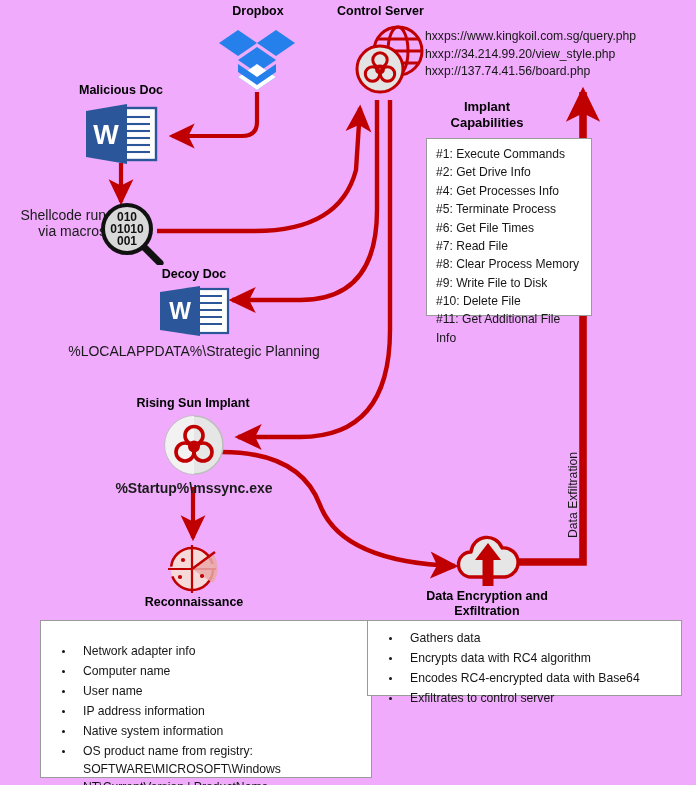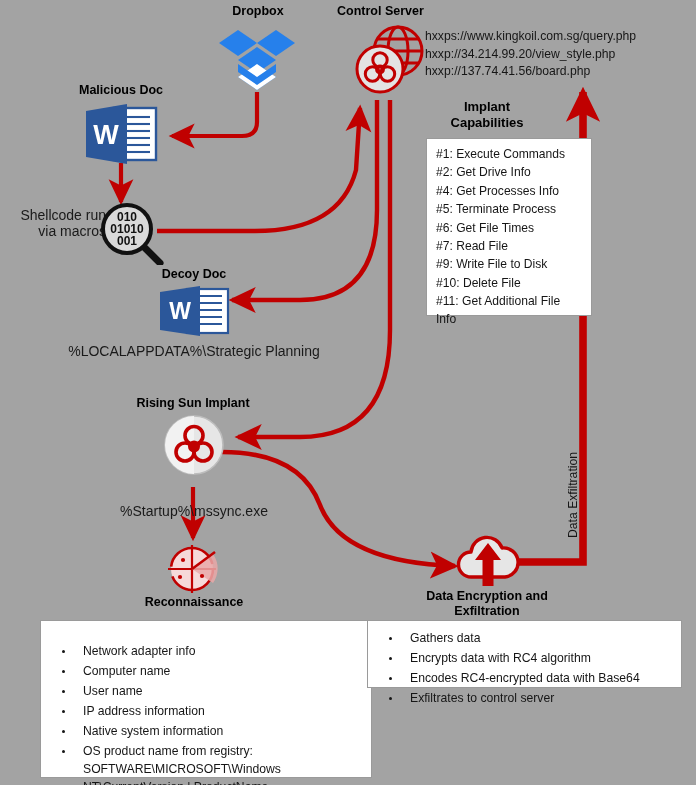--- a/index.html
+++ b/index.html
@@ -9,21 +9,21 @@
   }
   body {
     font-family: "Liberation Sans", sans-serif;
     color: #111111;
   }
   #canvas {
     position: relative;
     width: 696px;
     height: 785px;
     overflow: hidden;
-    background: #a3a3a3;
+    background: #f0abfc;
   }
   #wires {
     position: absolute;
     left: 0;
     top: 0;
     width: 696px;
     height: 785px;
     pointer-events: none;
   }
   .node-label {
@@ -212,20 +212,21 @@
     <div>Capabilities</div>
   </div>
   <div class="listbox plain" style="left:404px; top:138px; width:166px; height:178px;">
     <ul>
       <li>#1: Execute Commands</li>
       <li>#2: Get Drive Info</li>
       <li>#4: Get Processes Info</li>
       <li>#5: Terminate Process</li>
       <li>#6: Get File Times</li>
       <li>#7: Read File</li>
+      <li>#8: Clear Process Memory</li>
       <li>#9: Write File to Disk</li>
       <li>#10: Delete File</li>
       <li>#11: Get Additional File Info</li>
     </ul>
   </div>
 
   <div class="node-label" style="left:124px; top:267px; width:140px;">Decoy Doc</div>
   <div class="icon-box" style="left:157px; top:285px; width:74px; height:52px;">
     <svg viewBox="0 0 74 52" width="74" height="52">
       <rect x="30" y="4" width="41" height="44" fill="#ffffff" stroke="#2B579A" stroke-width="2.2"></rect>
@@ -248,21 +249,21 @@
       <circle cx="31" cy="31" r="29" fill="#e6e6e6" stroke="#bdbdbd" stroke-width="1.6"></circle>
       <path d="M31,2 A29,29 0 0,0 31,60 Z" fill="#f2f2f2"></path>
       <g fill="none" stroke="#C00000" stroke-width="3.6">
         <circle cx="31" cy="21.5" r="9"></circle>
         <circle cx="22" cy="38" r="9"></circle>
         <circle cx="40" cy="38" r="9"></circle>
         <circle cx="31" cy="32.5" r="4.2"></circle>
       </g>
     </svg>
   </div>
-  <div class="node-sub" style="left:84px; top:503px; width:220px;">%Startup%\mssync.exe</div>
+  <div class="node-sub" style="left:84px; top:480px; width:220px;font-weight:bold;">%Startup%\mssync.exe</div>
 
   <div class="icon-box" style="left:163px; top:541px; width:62px; height:56px;">
     <svg viewBox="0 0 62 56" width="62" height="56">
       <circle cx="29" cy="28" r="21" fill="#f6d9d9" stroke="#C00000" stroke-width="2.6" stroke-dasharray="58 10"></circle>
       <line x1="29" y1="4" x2="29" y2="52" stroke="#C00000" stroke-width="2.2"></line>
       <line x1="5" y1="28" x2="53" y2="28" stroke="#C00000" stroke-width="2.2"></line>
       <path d="M29,28 L50,13 A25,25 0 0,1 50,42 Z" fill="#e9a8a8" opacity="0.85"></path>
       <line x1="29" y1="28" x2="52" y2="11" stroke="#C00000" stroke-width="2.6"></line>
       <circle cx="20" cy="19" r="2.1" fill="#C00000"></circle>
       <circle cx="39" cy="35" r="2.1" fill="#C00000"></circle>
@@ -286,21 +287,21 @@
     <svg viewBox="0 0 66 56" width="66" height="56">
       <path d="M16,44 A12.5,12.5 0 0,1 16,19 A16,16 0 0,1 47,15 A12,12 0 0,1 50,44 Z" fill="#e6e6e6" stroke="#C00000" stroke-width="3.4" stroke-linejoin="round"></path>
       <path d="M33,10 L46,27 L38.5,27 L38.5,53 L27.5,53 L27.5,27 L20,27 Z" fill="#C00000"></path>
     </svg>
   </div>
   <div class="node-label" style="left:372px; top:589px; width:230px;">
     <div>Data Encryption and</div>
     <div>Exfiltration</div>
   </div>
 
-  <div class="listbox bulleted" style="left:345px; top:620px; width:315px; height:68px; padding-top:9px;">
+  <div class="listbox bulleted" style="left:345px; top:620px; width:315px; height:76px; padding-top:9px;">
     <ul>
       <li>Gathers data</li>
       <li>Encrypts data with RC4 algorithm</li>
       <li>Encodes RC4-encrypted data with Base64</li>
       <li>Exfiltrates to control server</li>
     </ul>
   </div>
 
   <div class="vert-label" style="left:566px; top:538px;">Data Exfiltration</div>
 

